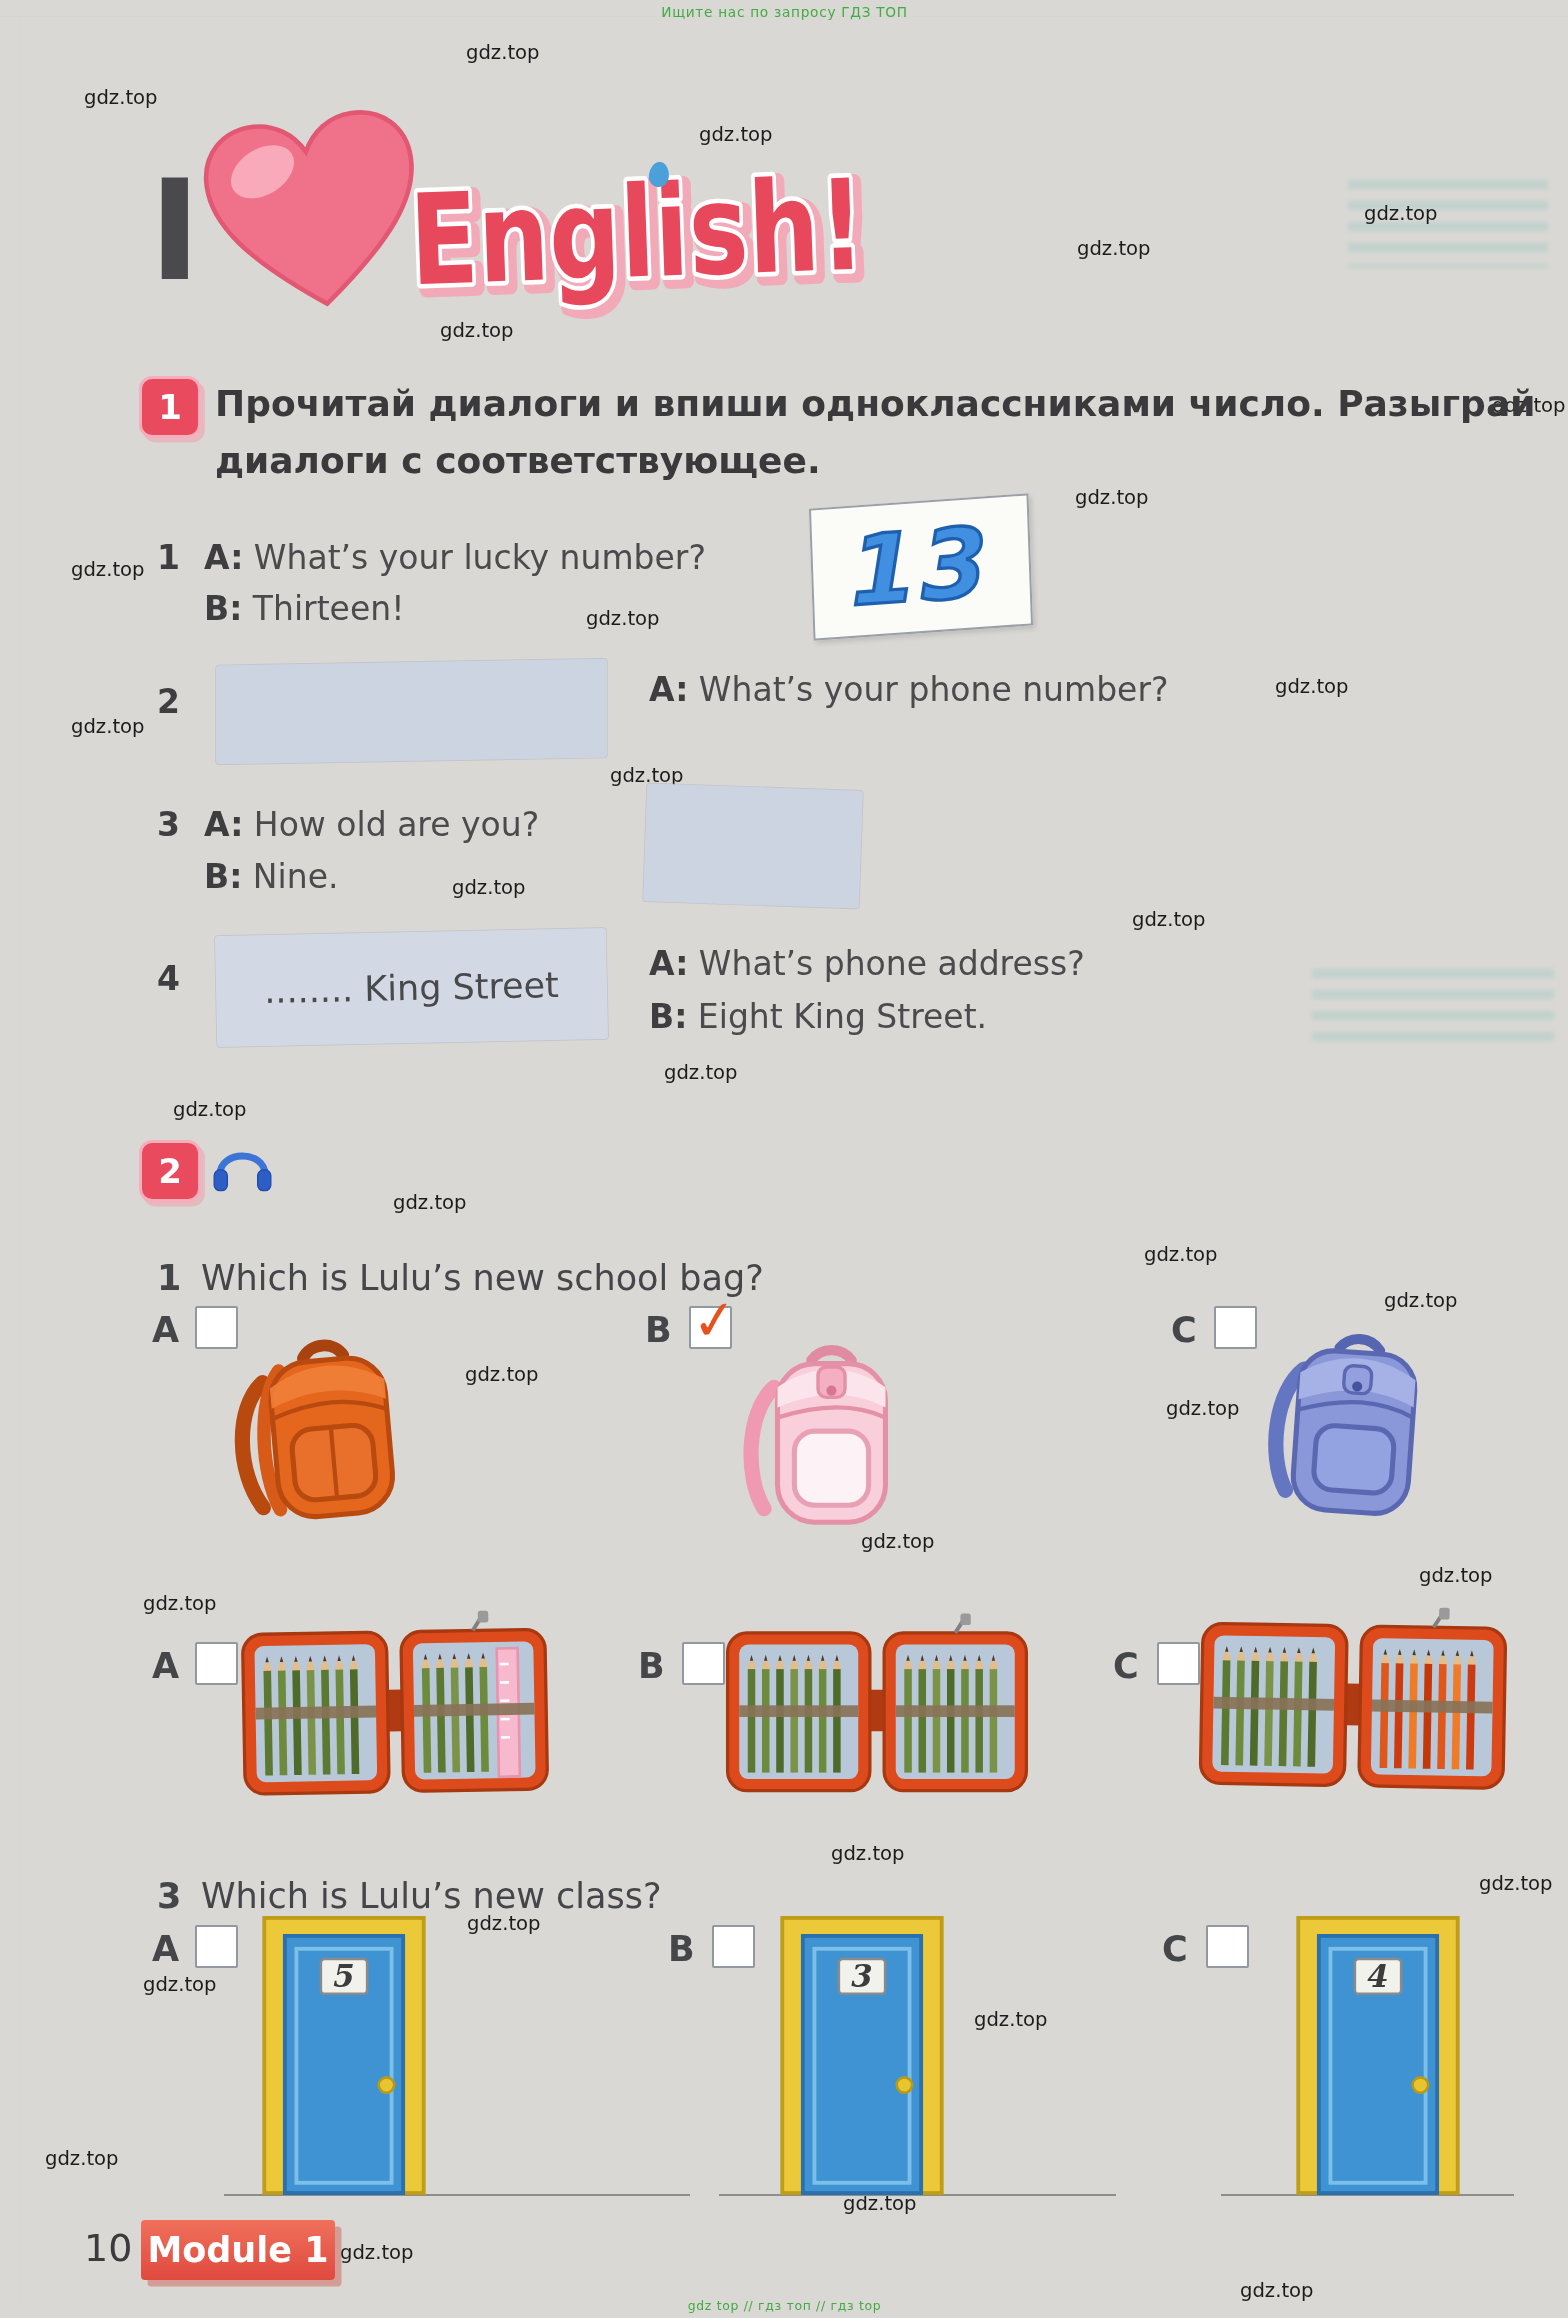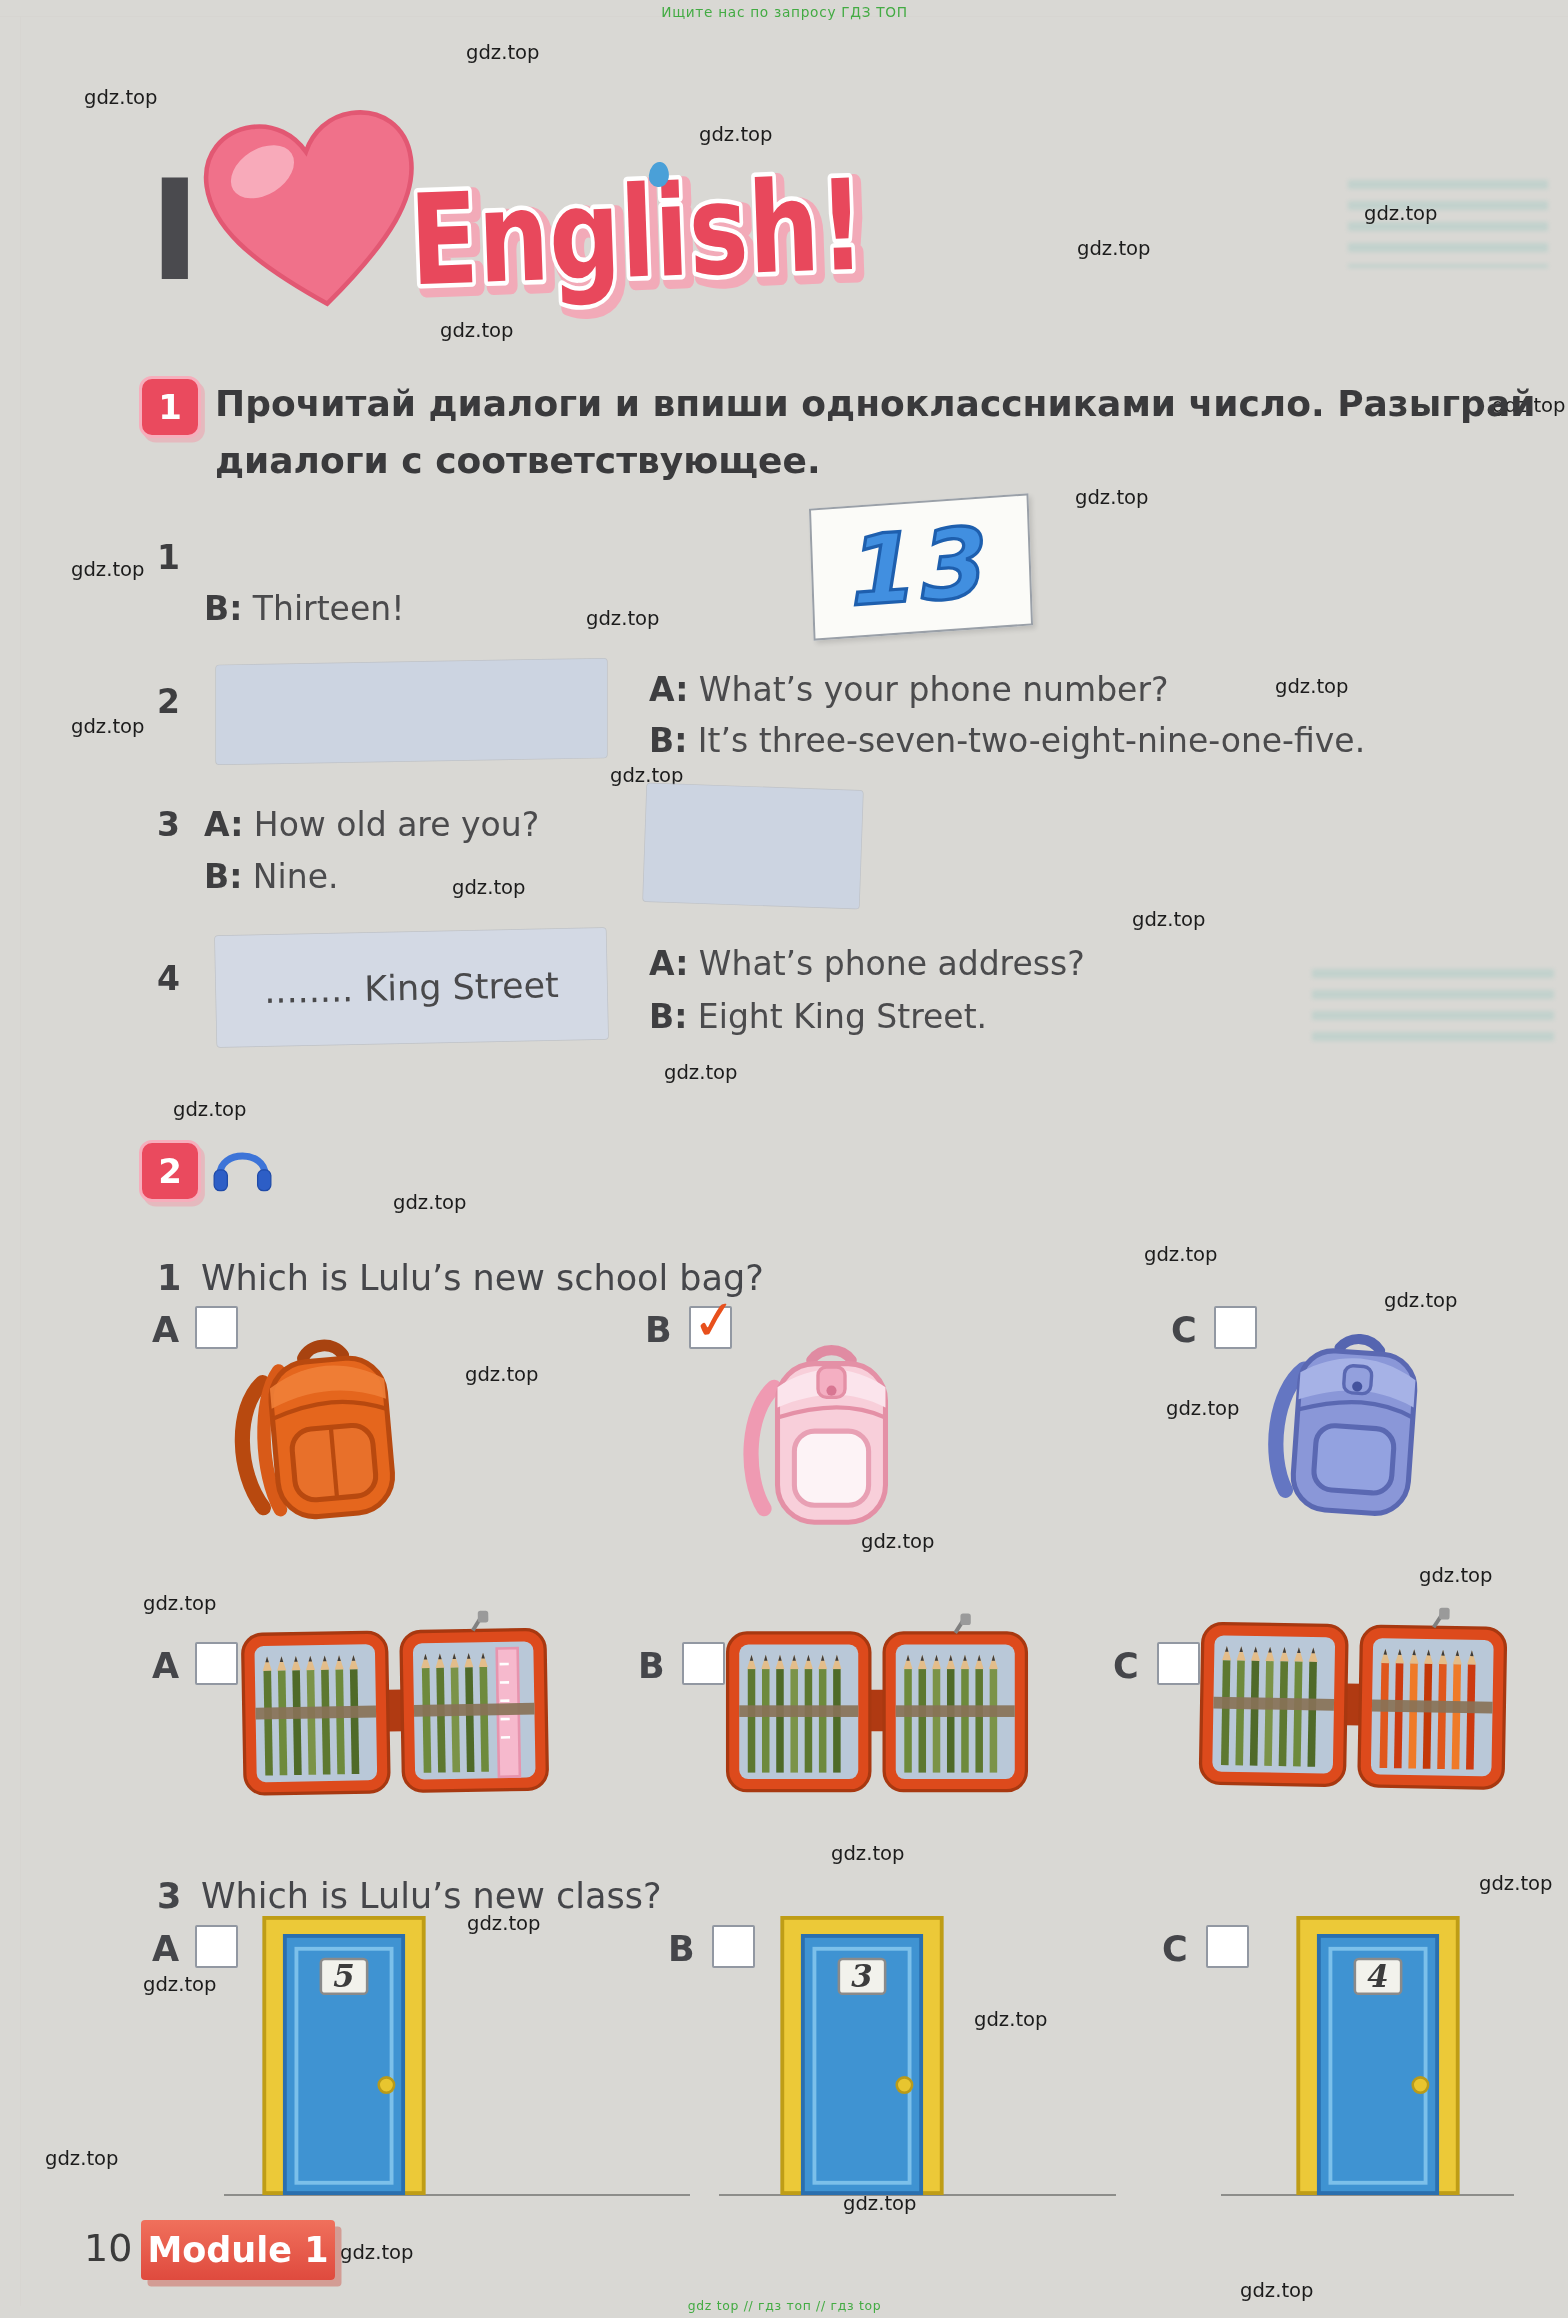--- a/index.html
+++ b/index.html
@@ -99,34 +99,34 @@
     <text x="386" y="218" text-anchor="middle" font-family="DejaVu Sans, sans-serif" font-size="192" font-weight="800" fill="#f2aab8" stroke="#f2aab8" stroke-width="26" stroke-linejoin="round" paint-order="stroke" textLength="696" lengthAdjust="spacingAndGlyphs">English!</text>
     <text x="378" y="210" text-anchor="middle" font-family="DejaVu Sans, sans-serif" font-size="192" font-weight="800" fill="#e8485c" stroke="#ffffff" stroke-width="14" stroke-linejoin="round" paint-order="stroke" textLength="696" lengthAdjust="spacingAndGlyphs">English!</text>
   </svg>
   <div class="idot" style="left:649px;top:162px;"></div>
 
   <div class="exbadge" style="left:139px;top:376px;">1</div>
   <div class="instr" style="left:215px;top:383px;">Прочитай диалоги и впиши одноклассниками число. Разыграй</div>
   <div class="instr" style="left:215px;top:440px;">диалоги с соответствующее.</div>
 
   <span class="dnum" style="left:157px;top:538px;">1</span>
+  <div class="dlg" style="left:204px;top:538px;">
+    <b class="lbl">A:</b><span>What’s your lucky number?</span>
+  </div>
   <div class="dlg" style="left:204px;top:589px;">
     <b class="lbl">B:</b><span>Thirteen!</span>
   </div>
   <div class="card13">
     <span>13</span>
   </div>
 
   <span class="dnum" style="left:157px;top:682px;">2</span>
   <div class="ansbox" style="left:216px;top:662px;width:391px;height:99px;transform:rotate(-1deg) skewX(-1deg);"></div>
   <div class="dlg" style="left:649px;top:670px;">
     <b class="lbl">A:</b><span>What’s your phone number?</span>
-  </div>
-  <div class="dlg" style="left:649px;top:721px;">
-    <b class="lbl">B:</b><span>It’s three-seven-two-eight-nine-one-five.</span>
   </div>
 
   <span class="dnum" style="left:157px;top:805px;">3</span>
   <div class="dlg" style="left:204px;top:805px;">
     <b class="lbl">A:</b><span>How old are you?</span>
   </div>
   <div class="dlg" style="left:204px;top:857px;">
     <b class="lbl">B:</b><span>Nine.</span>
   </div>
   <div class="ansbox" style="left:645px;top:787px;width:216px;height:118px;transform:rotate(2deg);"></div>

